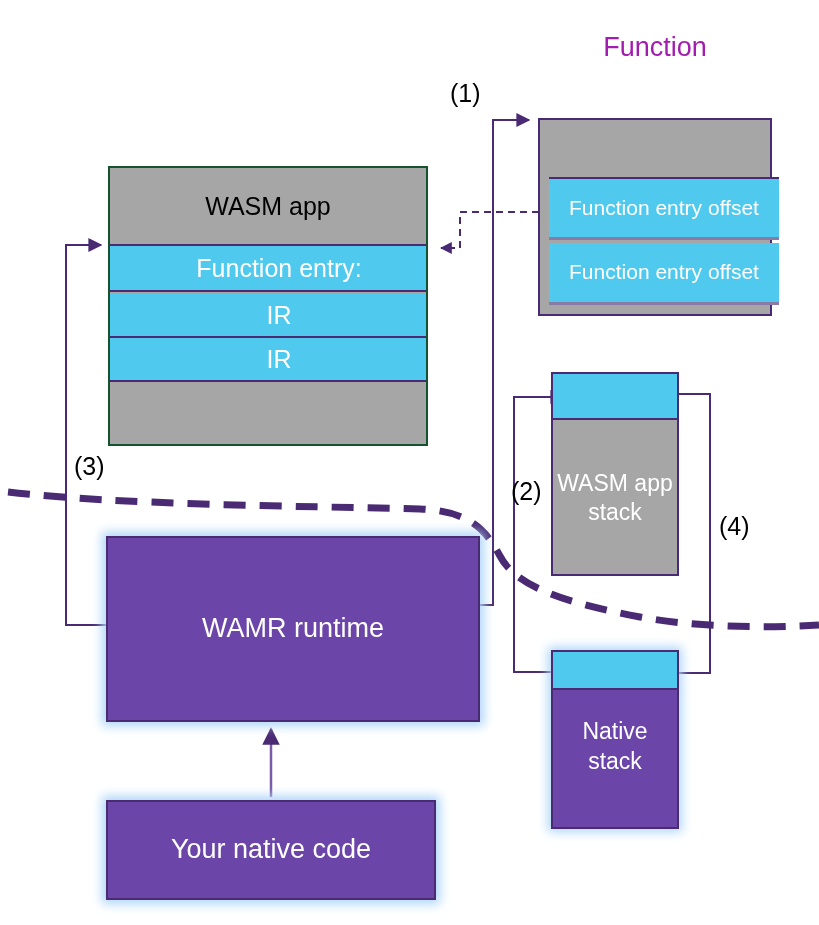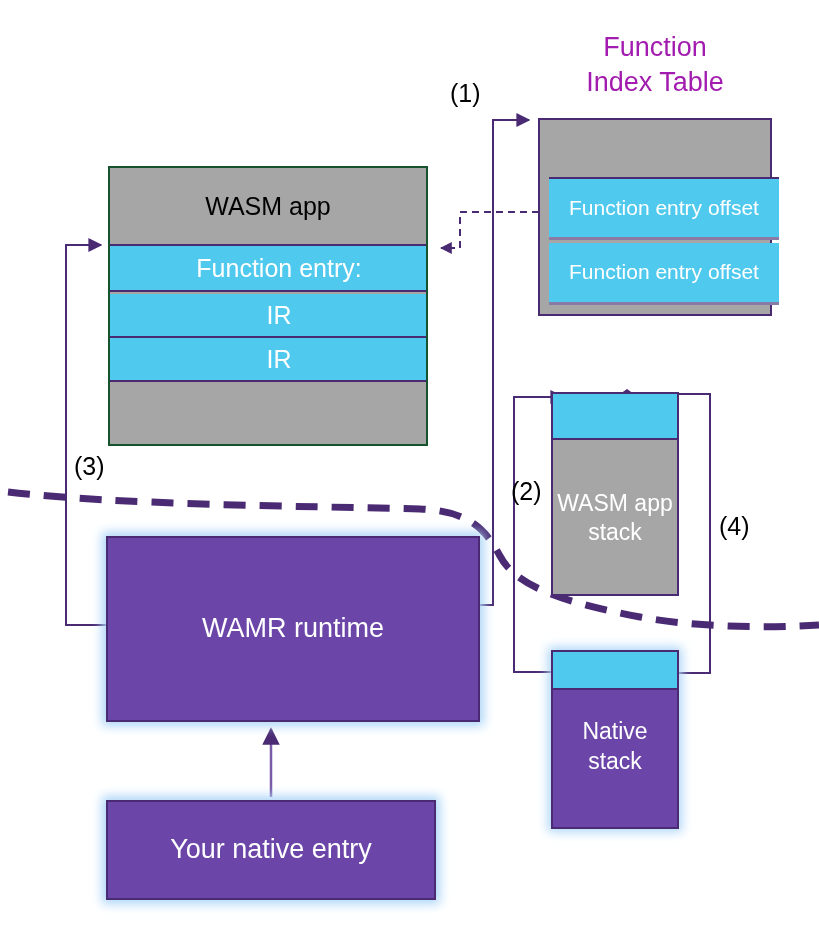--- a/index.html
+++ b/index.html
@@ -125,21 +125,21 @@
   }
   #fit-entry-2 {
     top: 123px; height: 62px;
     border-bottom: 3px solid #8a7ba6;
   }
 
   
   #wasm-app-stack {
     position: absolute;
     left: 551px;
-    top: 392px;
+    top: 372px;
     width: 128px;
     height: 204px;
     border: 2px solid #4a2a73;
     box-sizing: border-box;
     background: #a6a6a6;
   }
   #wasm-stack-top {
     position: absolute;
     left: 0; top: 0; width: 100%; height: 46px;
     background: #4fc9ed;
@@ -273,21 +273,20 @@
 
   <div id="wasm-app-group">
     <div id="wasm-title">WASM app</div>
     <div class="wasm-band" id="wasm-fn-entry">Function entry:</div>
     <div class="wasm-band" id="wasm-ir-1">IR</div>
     <div class="wasm-band" id="wasm-ir-2">IR</div>
   </div>
 
   <div id="fit-title">
     <div>Function</div>
-    <div>Index Table</div>
   </div>
   <div id="function-index-table">
     <div class="fit-band" id="fit-entry-1">Function entry offset</div>
     <div class="fit-band" id="fit-entry-2">Function entry offset</div>
   </div>
 
   <div id="wasm-app-stack">
     <div id="wasm-stack-top"></div>
     <div id="wasm-stack-label">WASM app stack</div>
   </div>
@@ -295,21 +294,21 @@
   <div id="native-stack">
     <div id="native-stack-top"></div>
     <div id="native-stack-label">Native stack</div>
   </div>
 
   <div class="box" id="wamr-runtime">
     <span>WAMR runtime</span>
   </div>
 
   <div class="box" id="your-native-code">
-    <span>Your native entry</span>
+    <span>Your native code</span>
   </div>
 
   <div class="step-label" id="step-1">(1)</div>
   <div class="step-label" id="step-2">(2)</div>
   <div class="step-label" id="step-3">(3)</div>
   <div class="step-label" id="step-4">(4)</div>
 
 </div>
 
 </body></html>

